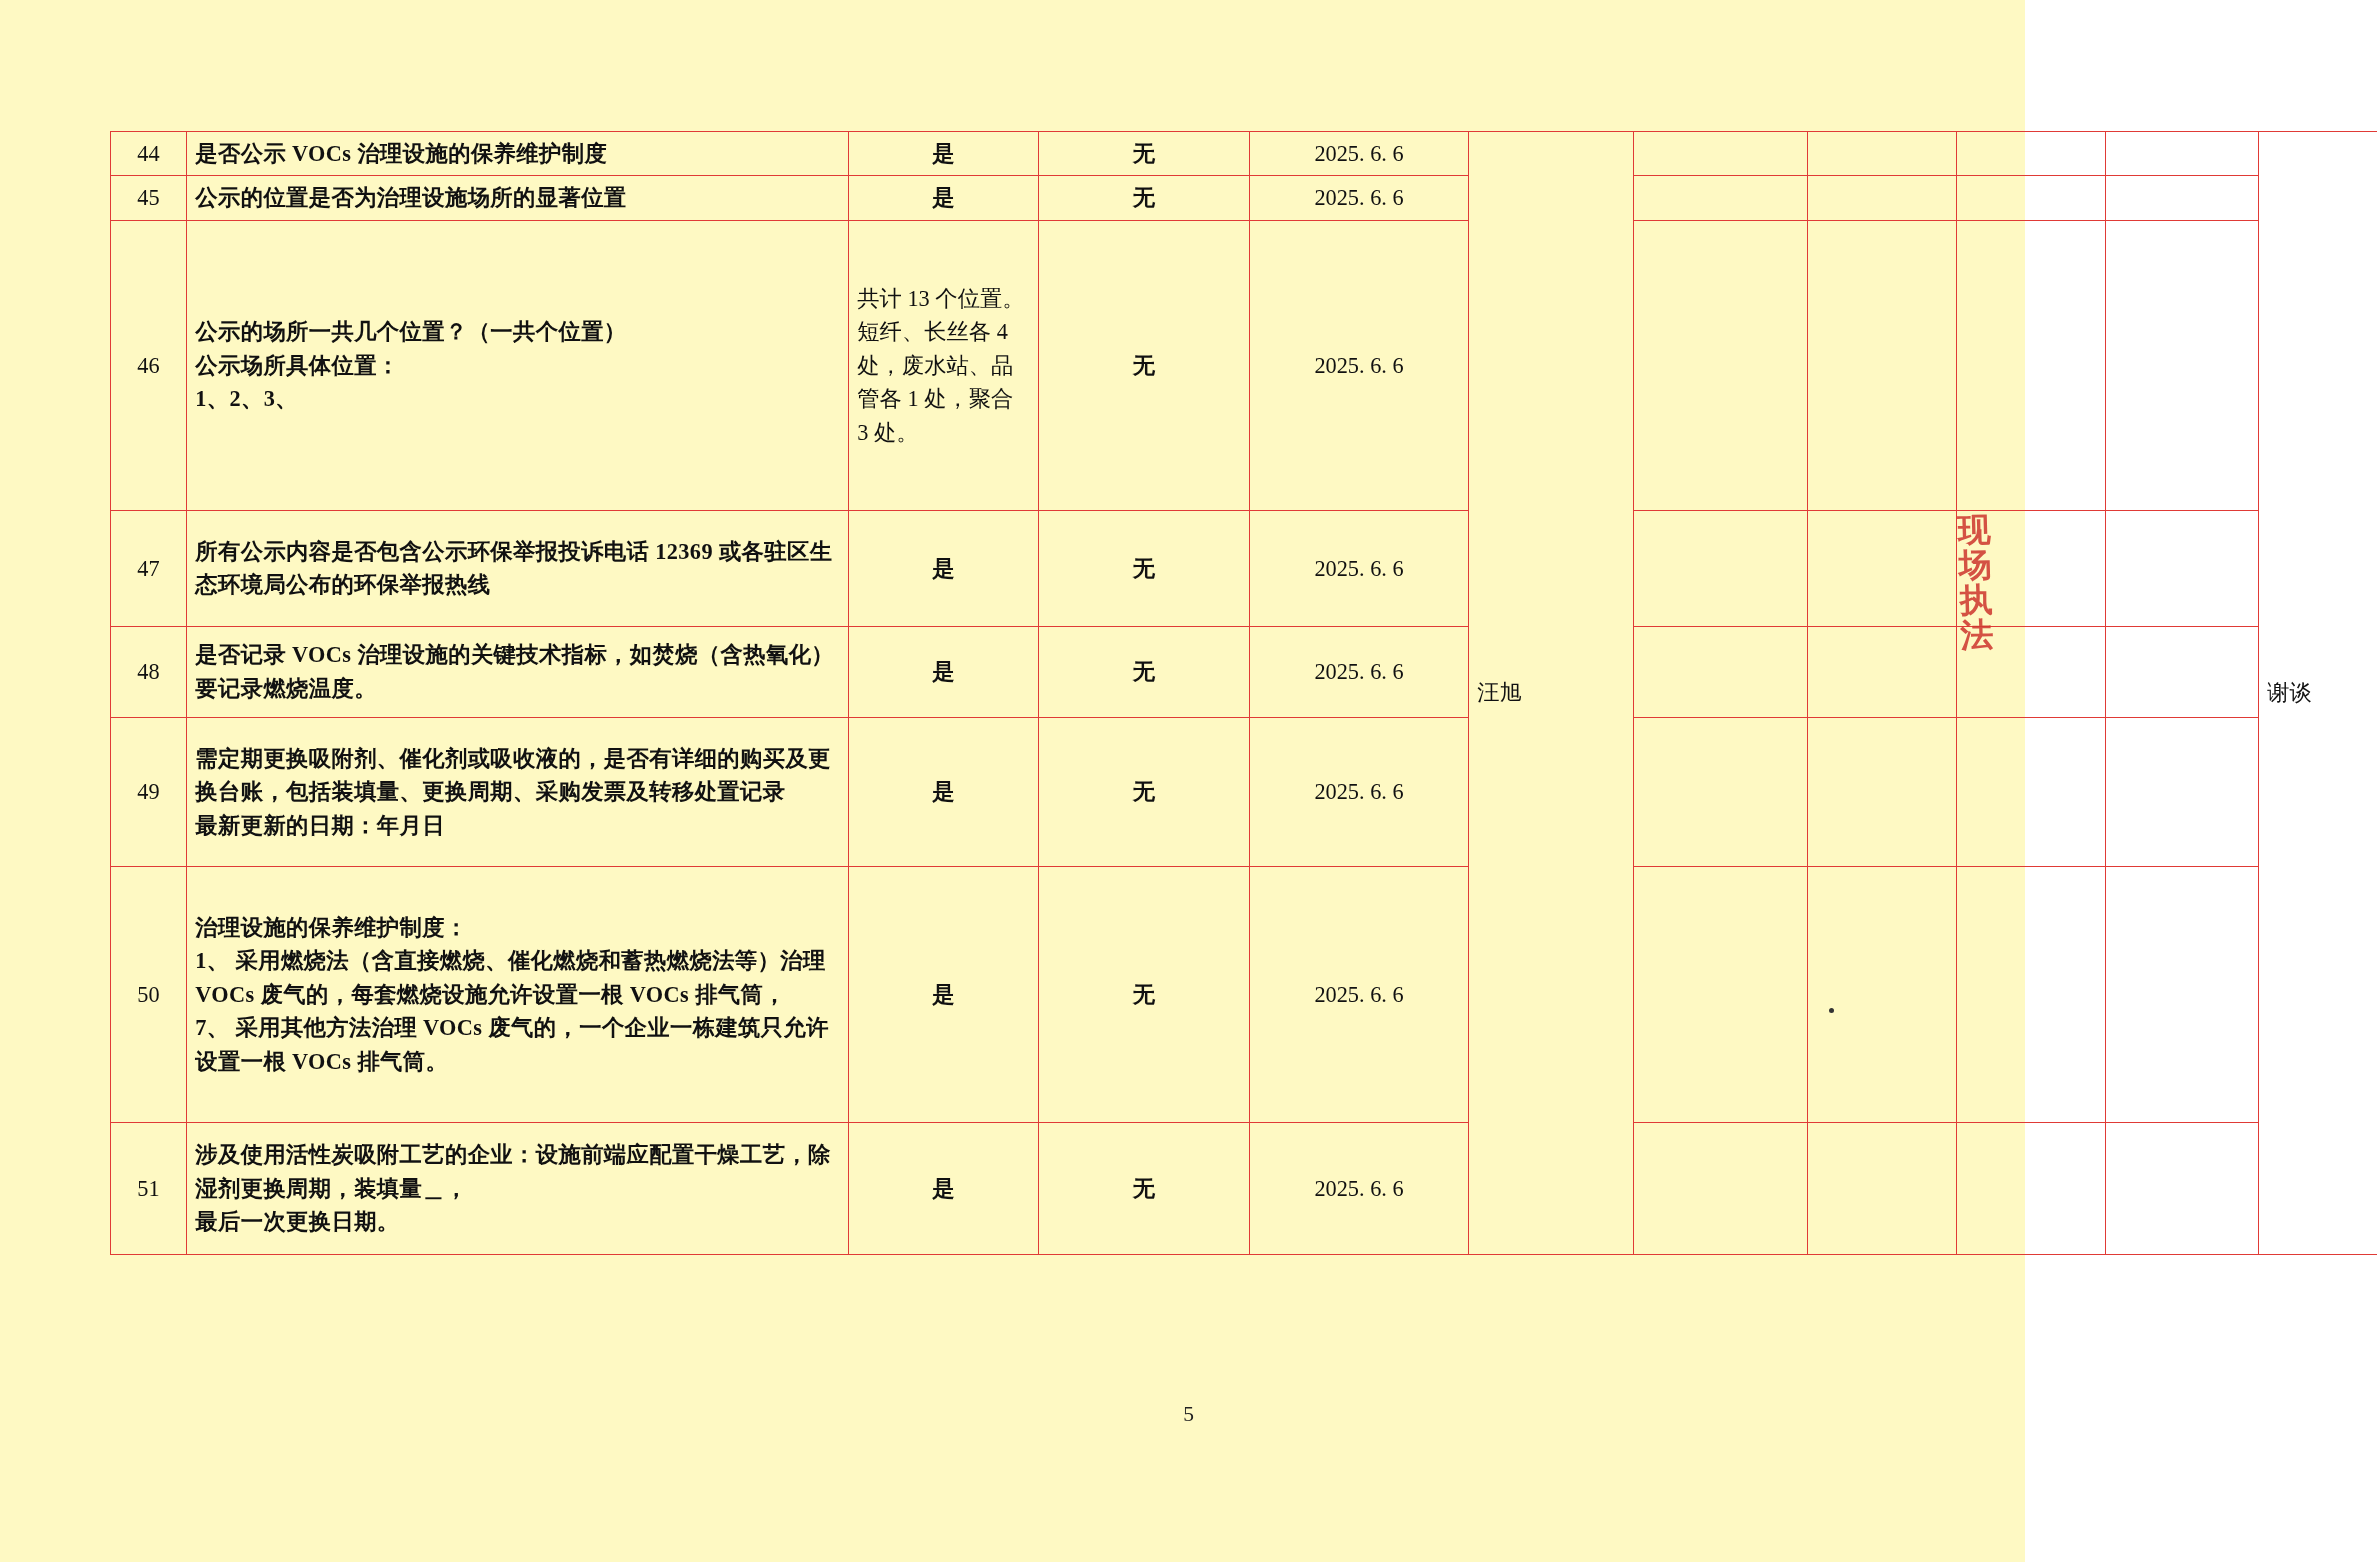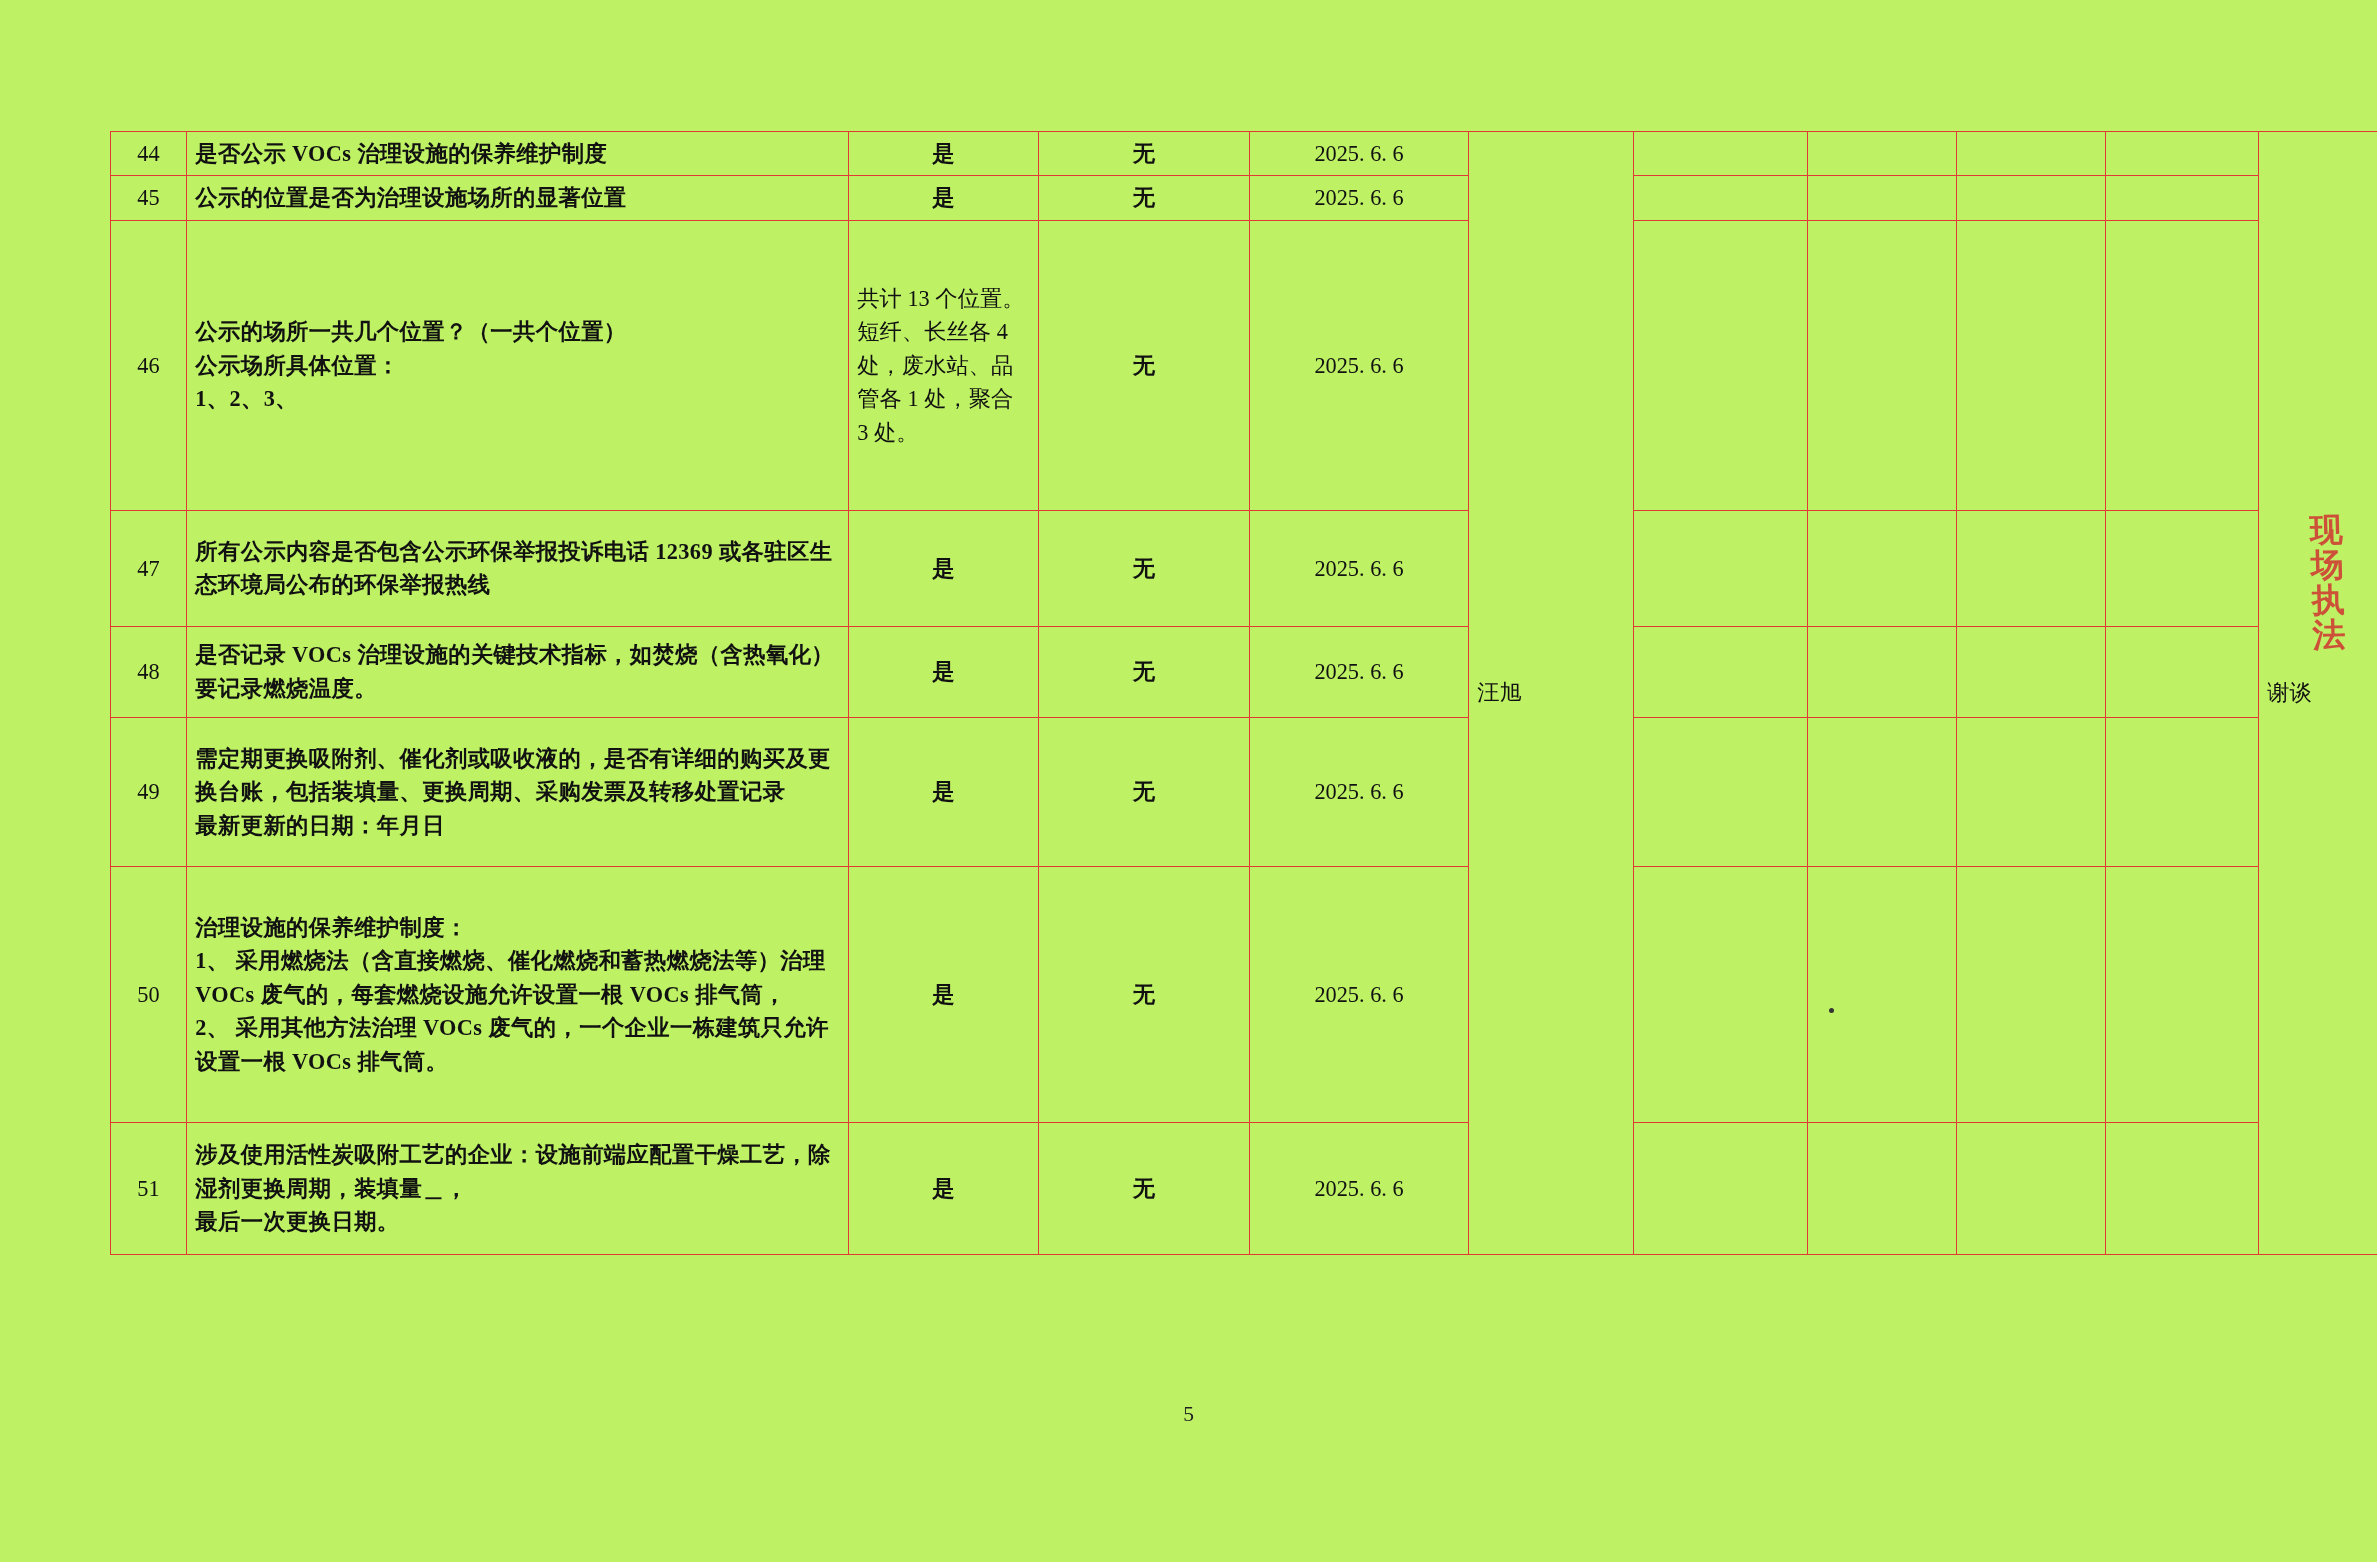--- a/index.html
+++ b/index.html
@@ -11,23 +11,23 @@
     width: 2377px;
     height: 1563px;
     font-family: "Liberation Serif", "DejaVu Serif", serif;
     color: #000000;
     position: relative;
     overflow: hidden;
   }
   .page {
     position: absolute;
     left: 0; top: 0;
-    width: 2377px;
+    width: 2025px;
     height: 1563px;
-    background: #bef264;
+    background: #fef9c3;
   }
   .table-wrap {
     position: absolute;
     left: 110px;
     top: 131px;
     width: 2167px;
   }
   table.insp {
     border-collapse: collapse;
     width: 2167px;
@@ -241,21 +241,21 @@
         </tr>
 
         <tr style="height:256px;">
           <td class="num">50</td>
           <td class="item">
             <div>治理设施的保养维护制度：</div>
             <div class="li-row">
               <span class="li-body">1、 采用燃烧法（含直接燃烧、催化燃烧和蓄热燃烧法等）治理 VOCs 废气的，每套燃烧设施允许设置一根 VOCs 排气筒，</span>
             </div>
             <div class="li-row">
-              <span class="li-body">2、 采用其他方法治理 VOCs 废气的，一个企业一栋建筑只允许设置一根 VOCs 排气筒。</span>
+              <span class="li-body">7、 采用其他方法治理 VOCs 废气的，一个企业一栋建筑只允许设置一根 VOCs 排气筒。</span>
             </div>
           </td>
           <td class="center">是</td>
           <td class="center">无</td>
           <td class="date">2025. 6. 6</td>
           <td class="blank"></td>
           <td class="blank"></td>
           <td class="blank"></td>
           <td class="blank"></td>
 

